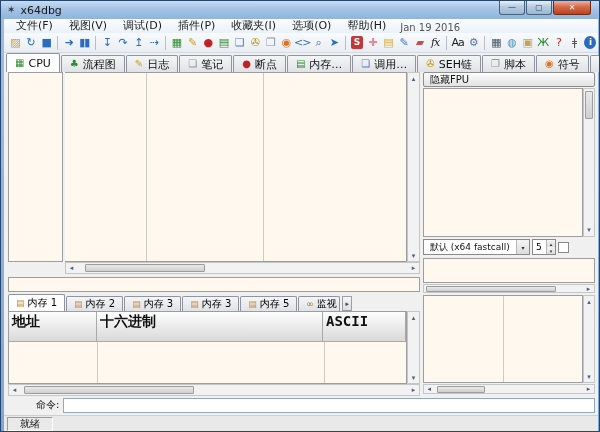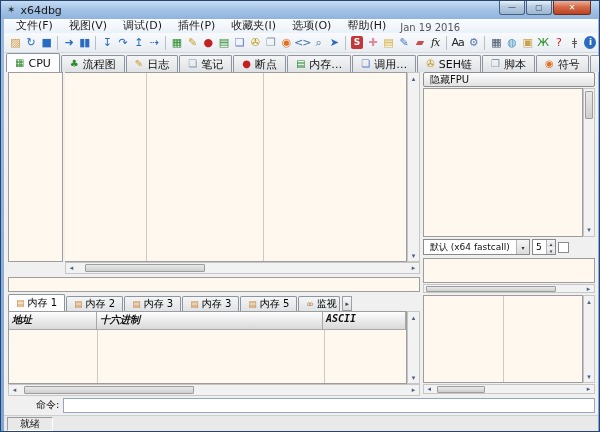--- a/index.html
+++ b/index.html
@@ -96,23 +96,23 @@
   .dump-tabs { height:17px; display:flex; align-items:flex-end; }
   .dtab { height:15px; display:flex; align-items:center; padding:0 7px;
     border:1px solid #8e959e; border-bottom:none; border-radius:2px 2px 0 0;
     background:linear-gradient(#f4f5f6,#dfe2e6); font-size:10px; white-space:nowrap;
     margin-right:1px; }
   .dtab.selected { background:#fdfdfd; height:17px; }
   .dtab .ticon { margin-right:3px; font-size:9px; }
   .dtab.cut { max-width:42px; overflow:hidden; }
   .dump-table { display:flex; height:73px; }
   .dump-grid { flex:1; display:flex; flex-direction:column; border:1px solid #9d9d9d; }
-  .dump-head { height:18px; display:flex; background:linear-gradient(#fdfdfd,#d9d9d9);
+  .dump-head { height:30px; display:flex; background:linear-gradient(#fdfdfd,#d9d9d9);
     border-bottom:1px solid #aaa; font-family:"DejaVu Sans Mono", monospace;
-    font-size:10px; font-weight:bold; color:#111;font-style:italic; }
+    font-size:14px; font-weight:bold; color:#111; }
   .dump-head > div { border-right:1px solid #a8a8a8; padding:1px 3px; }
   .dcol-addr { width:88px; } .dcol-hex { width:226px; } .dcol-ascii { flex:1; }
   .dump-body { flex:1; background:#fff8ee; position:relative; }
 
   
   .hide-fpu { height:15px; border:1px solid #8e8e8e; border-radius:2px;
     background:linear-gradient(#fdfdfd,#e2e2e2); font-size:10px; color:#111;
     display:flex; align-items:center; justify-content:flex-start; padding-left:6px; }
   .regs-row { display:flex; height:152px; margin-top:1px; }
   .regs-pane { flex:1; }

